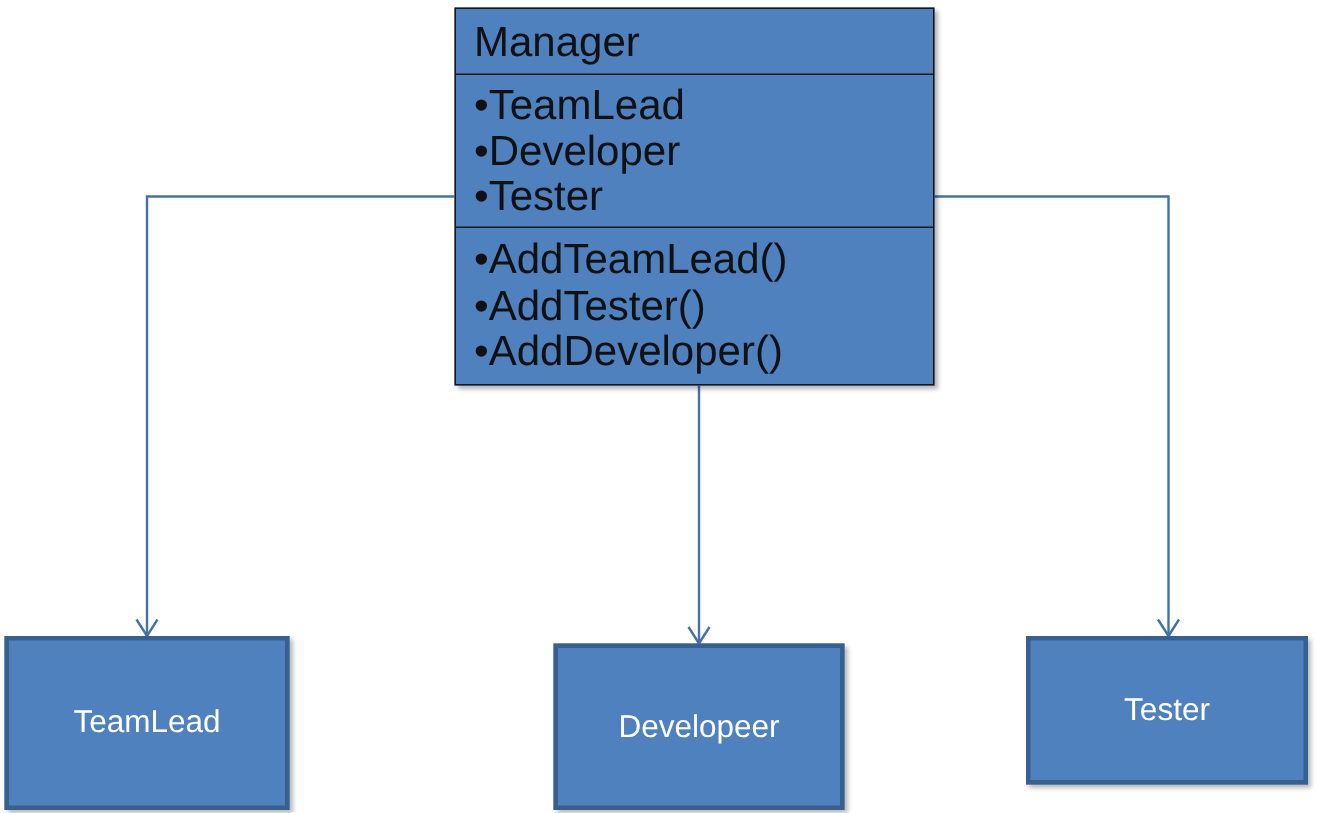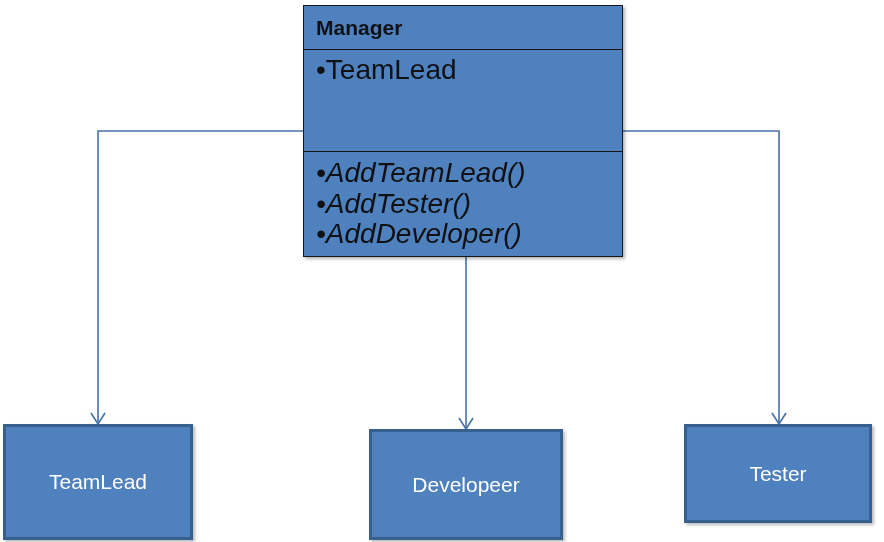--- a/index.html
+++ b/index.html
@@ -42,33 +42,31 @@
     box-sizing: border-box;
     padding: 2px 10px 2px 12px;
   }
   .uml-compartment + .uml-compartment {
     border-top: 1px solid #16171a;
   }
   .uml-title {
     height: 43px;
     display: flex;
     align-items: center;
-    font-size: 21px;
+    font-size: 28px;
     color: #101114;
     padding-left: 12px;
-    font-weight: bold;
   }
   .uml-attrs {
     height: 102px;
     padding-top: 5px;
   }
   .uml-ops {
     height: 106px;
     padding-top: 6px;
-    font-style: italic;
   }
   .member {
     font-size: 28px;
     line-height: 30.5px;
     color: #101114;
     white-space: nowrap;
   }
   .member .bullet {
     display: inline-block;
   }
@@ -110,20 +108,26 @@
   </svg>
 
   <div class="uml-class" style="left:303px; top:5px; width:320px; height:252px;">
 
     <div class="uml-compartment uml-title">Manager</div>
 
     <div class="uml-compartment uml-attrs">
       <div class="member">
         <span class="bullet">•</span><span>TeamLead</span>
       </div>
+      <div class="member">
+        <span class="bullet">•</span><span>Developer</span>
+      </div>
+      <div class="member">
+        <span class="bullet">•</span><span>Tester</span>
+      </div>
     </div>
 
     <div class="uml-compartment uml-ops">
       <div class="member">
         <span class="bullet">•</span><span>AddTeamLead()</span>
       </div>
       <div class="member">
         <span class="bullet">•</span><span>AddTester()</span>
       </div>
       <div class="member">

